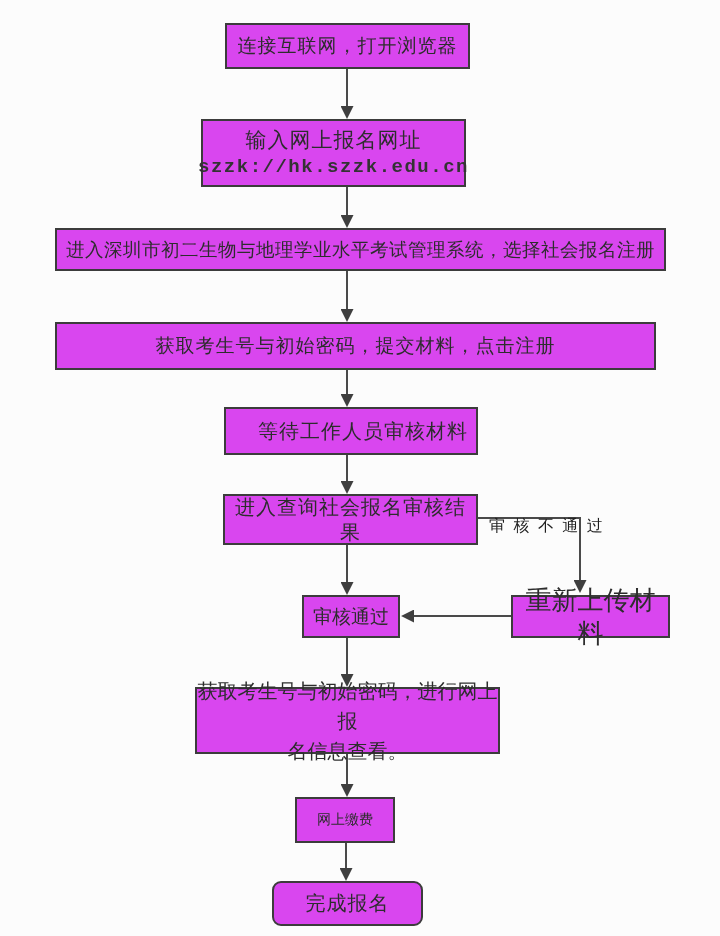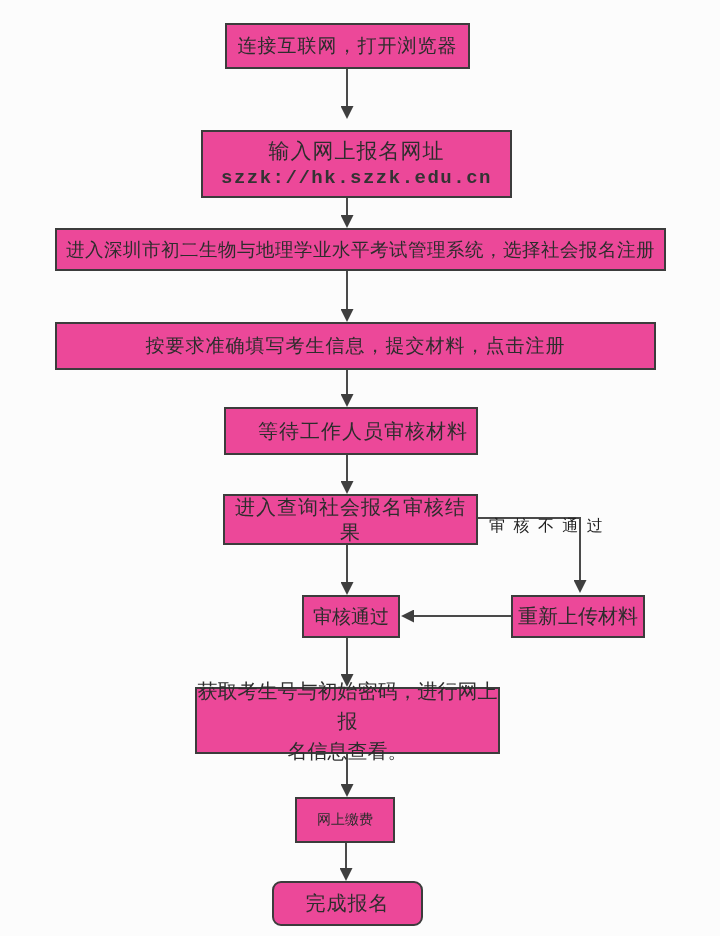--- a/index.html
+++ b/index.html
@@ -20,38 +20,38 @@
     position: absolute;
     left: 0;
     top: 0;
     width: 720px;
     height: 936px;
   }
   .node {
     position: absolute;
     box-sizing: border-box;
     border: 2px solid #3c3c3c;
-    background: #ec4899;
+    background: #d946ef;
     display: flex;
     flex-direction: column;
     align-items: center;
     justify-content: center;
     text-align: center;
     line-height: 1.25;
     letter-spacing: 1px;
   }
   .n-connect  { left:225px; top:23px;  width:245px; height:46px; font-size:19px; }
-  .n-url      { left:201px; top:130px; width:311px; height:68px; font-size:21px; }
+  .n-url      { left:201px; top:119px; width:265px; height:68px; font-size:21px; }
   .n-url .url { font-family:"Liberation Mono", monospace; font-size:19px; letter-spacing:1.5px; margin-top:3px; font-weight:bold; color:#333333; }
   .n-system   { left:55px;  top:228px; width:611px; height:43px; font-size:18.5px; letter-spacing:0.5px; }
   .n-fill     { left:55px;  top:322px; width:601px; height:48px; font-size:19px; }
   .n-wait     { left:224px; top:407px; width:254px; height:48px; font-size:20px;padding-left:24px; }
   .n-query    { left:223px; top:494px; width:255px; height:51px; font-size:20px; }
   .n-pass     { left:302px; top:595px; width:98px;  height:43px; font-size:19px; letter-spacing:0; }
-  .n-reupload { left:511px; top:595px; width:134px; height:43px; font-size:20px; letter-spacing:0; }
+  .n-reupload { left:511px; top:595px; width:159px; height:43px; font-size:26px; letter-spacing:0; }
   .n-obtain   { left:195px; top:687px; width:305px; height:67px; font-size:20px; line-height:30px; letter-spacing:0; }
   .n-pay      { left:295px; top:797px; width:100px; height:46px; font-size:14px; letter-spacing:0; }
   .n-done     { left:272px; top:881px; width:151px; height:45px; font-size:20px;border-radius:9px; }
   .edge-label {
     position: absolute;
     left: 489px;
     top: 516px;
     font-size: 16px;
     font-weight: normal;
     color: #1f1f1f;
@@ -92,21 +92,21 @@
   <div class="node n-url">
     <span>输入网上报名网址</span>
     <span class="url">szzk://hk.szzk.edu.cn</span>
   </div>
 
   <div class="node n-system">
     <span>进入深圳市初二生物与地理学业水平考试管理系统，选择社会报名注册</span>
   </div>
 
   <div class="node n-fill">
-    <span>按要求准确填写考生信息，提交材料，点击注册</span>
+    <span>获取考生号与初始密码，提交材料，点击注册</span>
   </div>
 
   <div class="node n-wait">
     <span>等待工作人员审核材料</span>
   </div>
 
   <div class="node n-query">
     <span>进入查询社会报名审核结果</span>
   </div>
 

